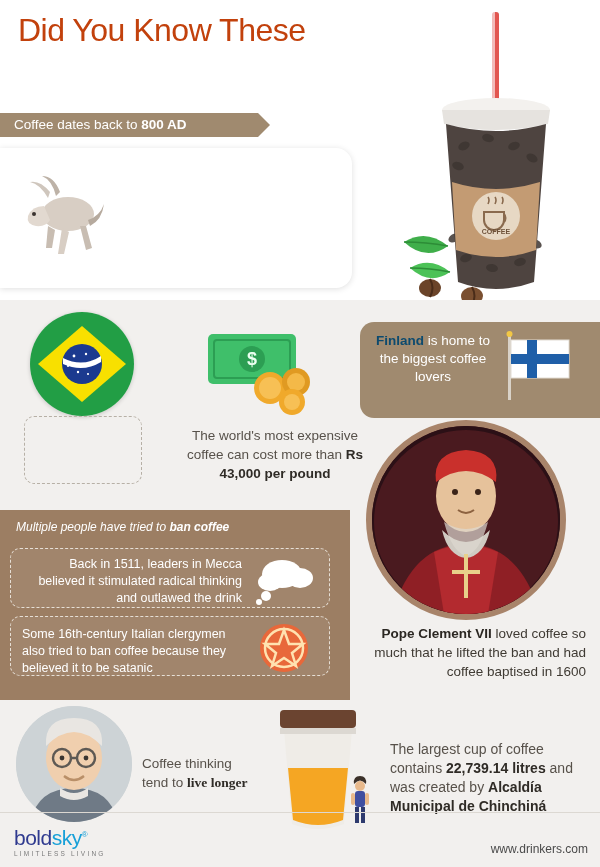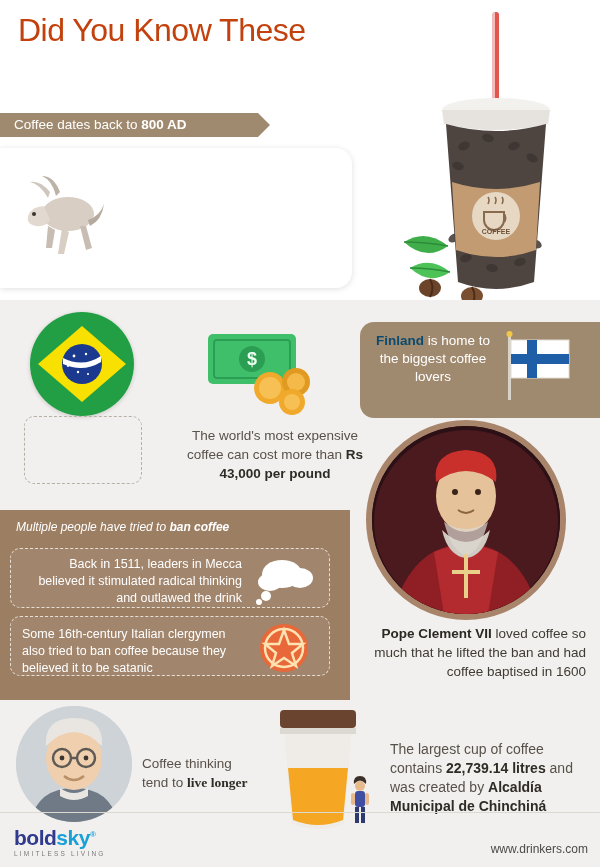--- a/index.html
+++ b/index.html
@@ -278,21 +278,21 @@
   }
   .largest-cap b { color: #2f2b26; }
 
   .logo {
     position: absolute;
     left: 14px; top: 824px;
     width: 120px;
   }
   .logo-main {
     font-size: 21px;
-    font-weight: bold;
+    font-weight: normal;
     color: #2f3a8f;
     letter-spacing: -0.5px;
     line-height: 22px;
   }
   .logo-main .sky { color: #18a0d8; }
   .logo-sub {
     font-size: 6.5px;
     letter-spacing: 2.2px;
     color: #7b7b7b;
     margin-top: 1px;

